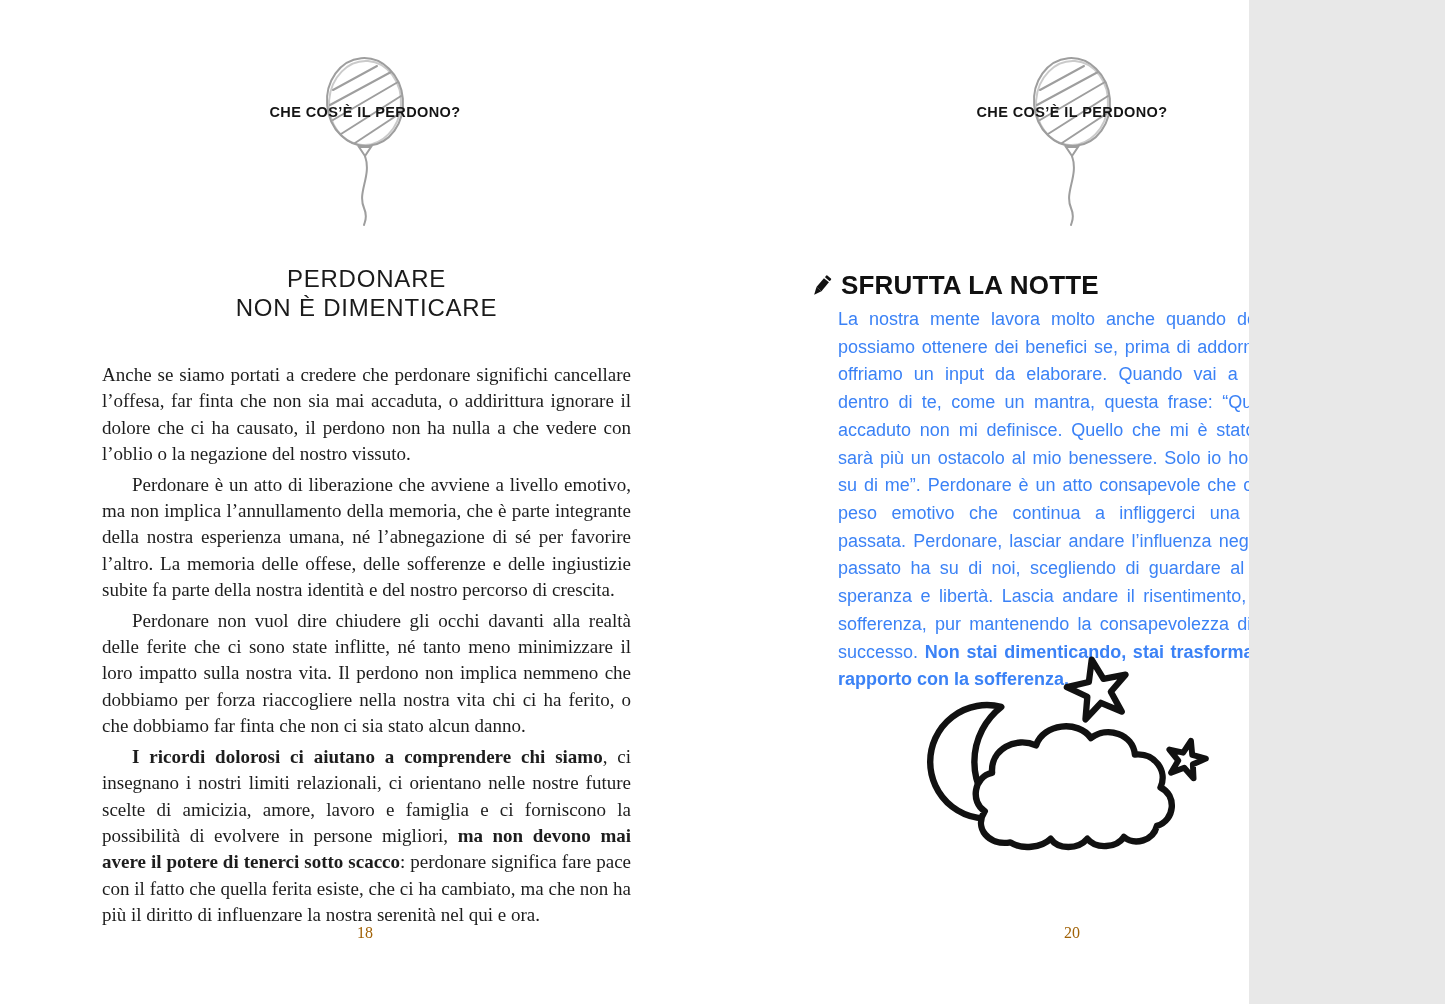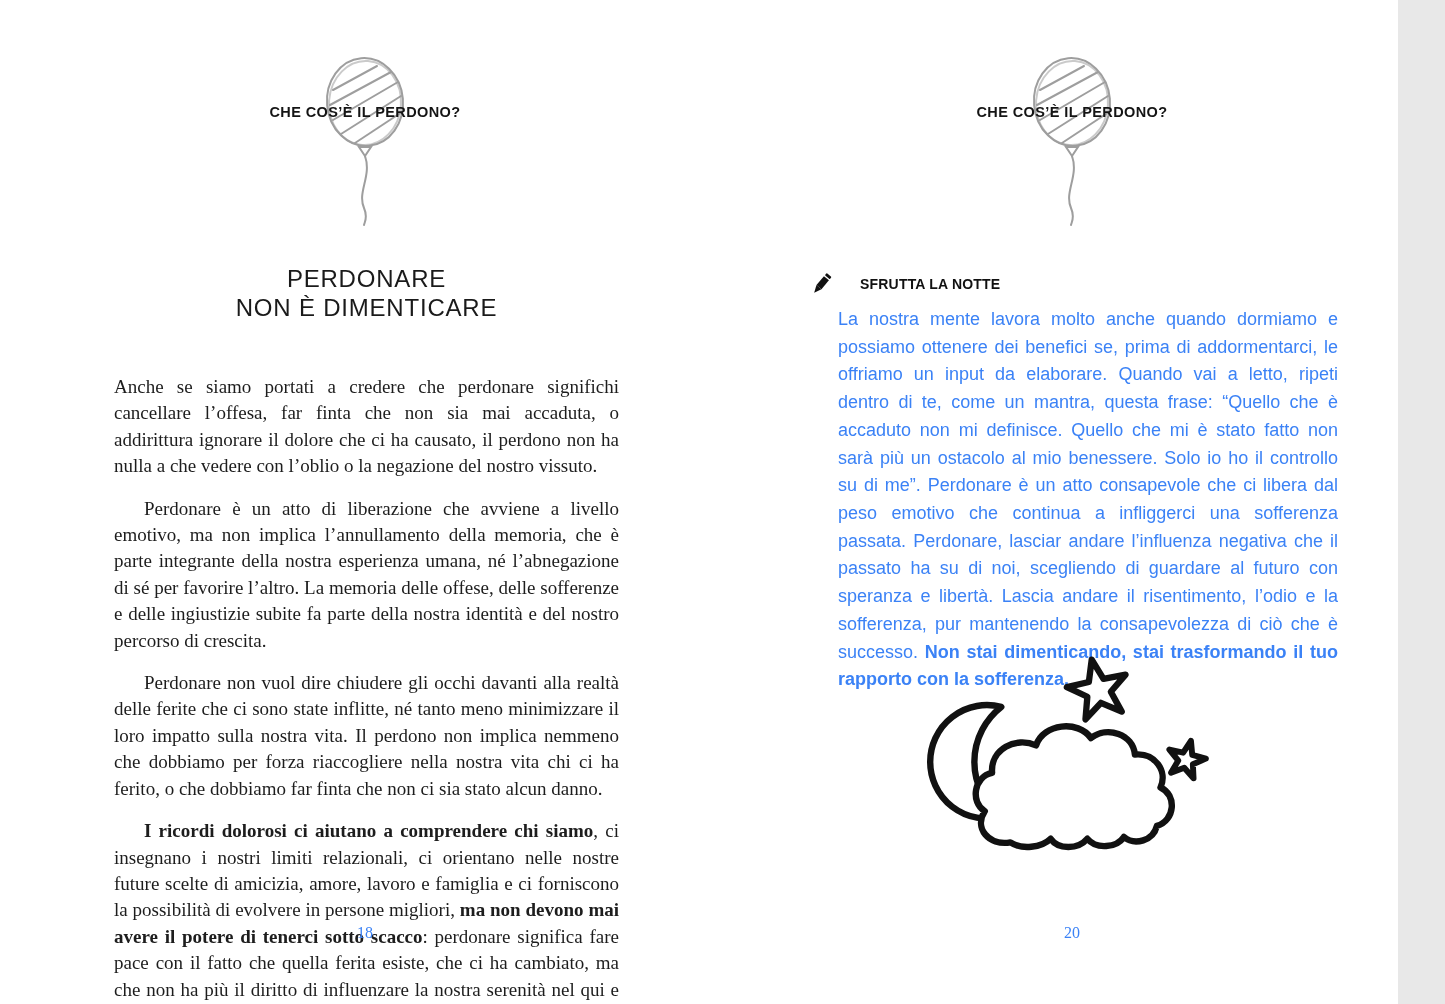--- a/index.html
+++ b/index.html
@@ -1,19 +1,19 @@
 <!DOCTYPE html>
 <html><head>
 <meta charset="utf-8">
 <style>
   * { box-sizing: border-box; }
   html, body { margin: 0; padding: 0; background: #e8e8e8; }
   .spread {
     position: relative;
-    width: 1398px;
+    width: 1249px;
     height: 1004px;
     background: #ffffff;
     font-family: "Liberation Sans", sans-serif;
     color: #1d1d1d;
     overflow: hidden;
     padding-left: 24px;
   }
   
   .page-header {
     position: absolute;
@@ -56,41 +56,40 @@
     position: absolute;
     left: 98px;
     top: 358px;
     width: 537px;
     font-family: "Liberation Serif", serif;
     font-size: 19px;
     line-height: 1.39;
     text-align: justify;
     color: #1d1d1d;
   }
-  .body-left p { margin: 16px; }
+  .body-left p { margin: 4px; }
   .body-left p.indent { text-indent: 30px; }
   .body-left strong { font-weight: 700; }
 
   
   .section-head {
     position: absolute;
     left: 808px;
     top: 270px;
     display: flex;
     align-items: center;
     gap: 7px;
     z-index: 2;
   }
   .pencil { width: 26px; height: 28px; flex: 0 0 auto; }
   .section-title {
     font-weight: 700;
-    font-size: 14px;
+    font-size: 26px;
     letter-spacing: 0.2px;
     color: #111111;
-    margin-left: 19px;
   }
   .body-right {
     position: absolute;
     left: 838px;
     top: 306px;
     width: 500px;
     font-size: 18px;
     line-height: 1.54;
     text-align: justify;
     color: #3b82f6;
@@ -105,21 +104,21 @@
     height: 238px;
   }
 
   .page-num {
     position: absolute;
     top: 924px;
     width: 60px;
     text-align: center;
     font-family: "Liberation Serif", serif;
     font-size: 16px;
-    color: #3b82f6;
+    color: #a16207;
   }
   .pn-left  { left: 335px; }
   .pn-right { left: 1042px; }
 </style>
 </head>
 <body>
 
 <div class="spread">
 
   <div>

